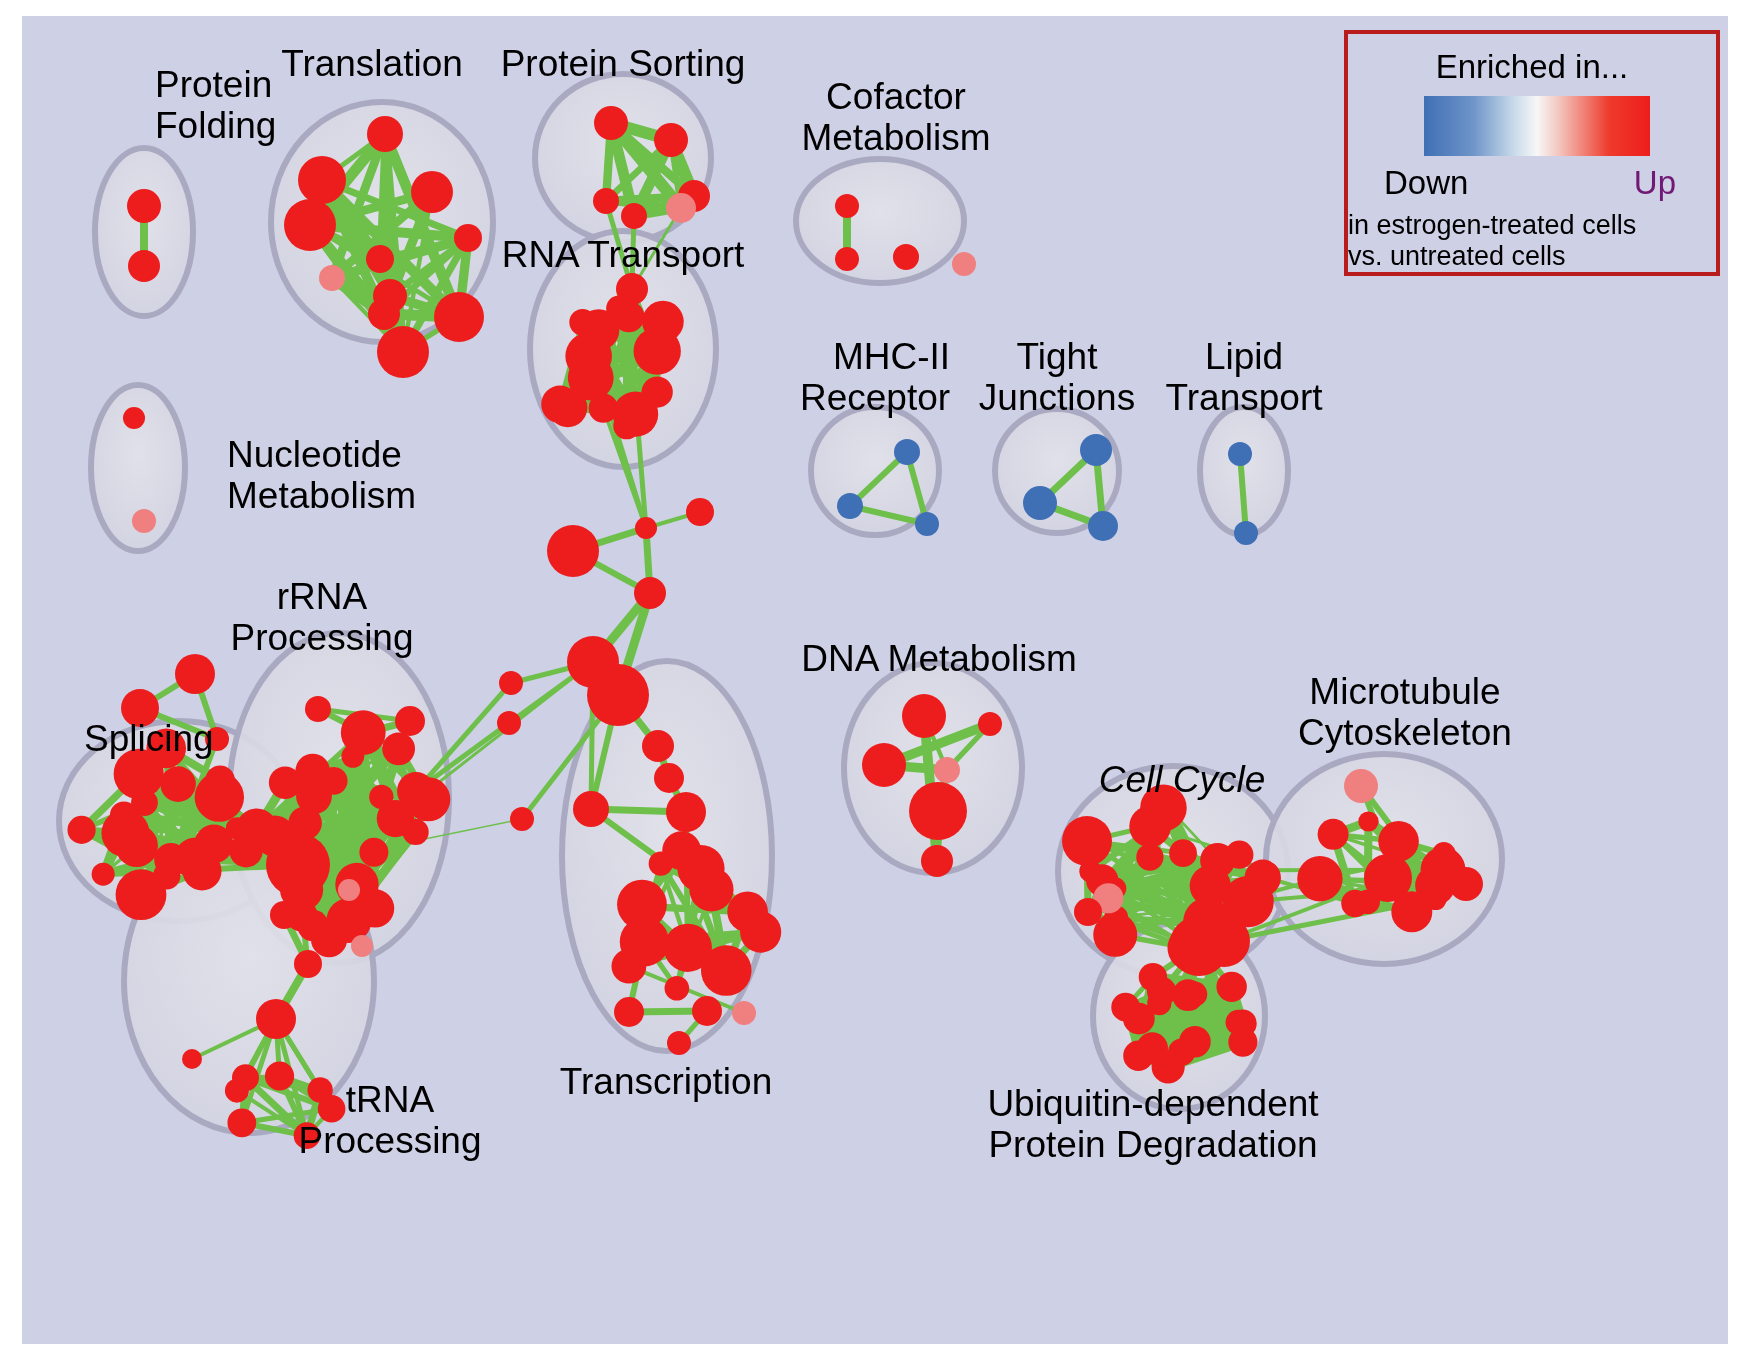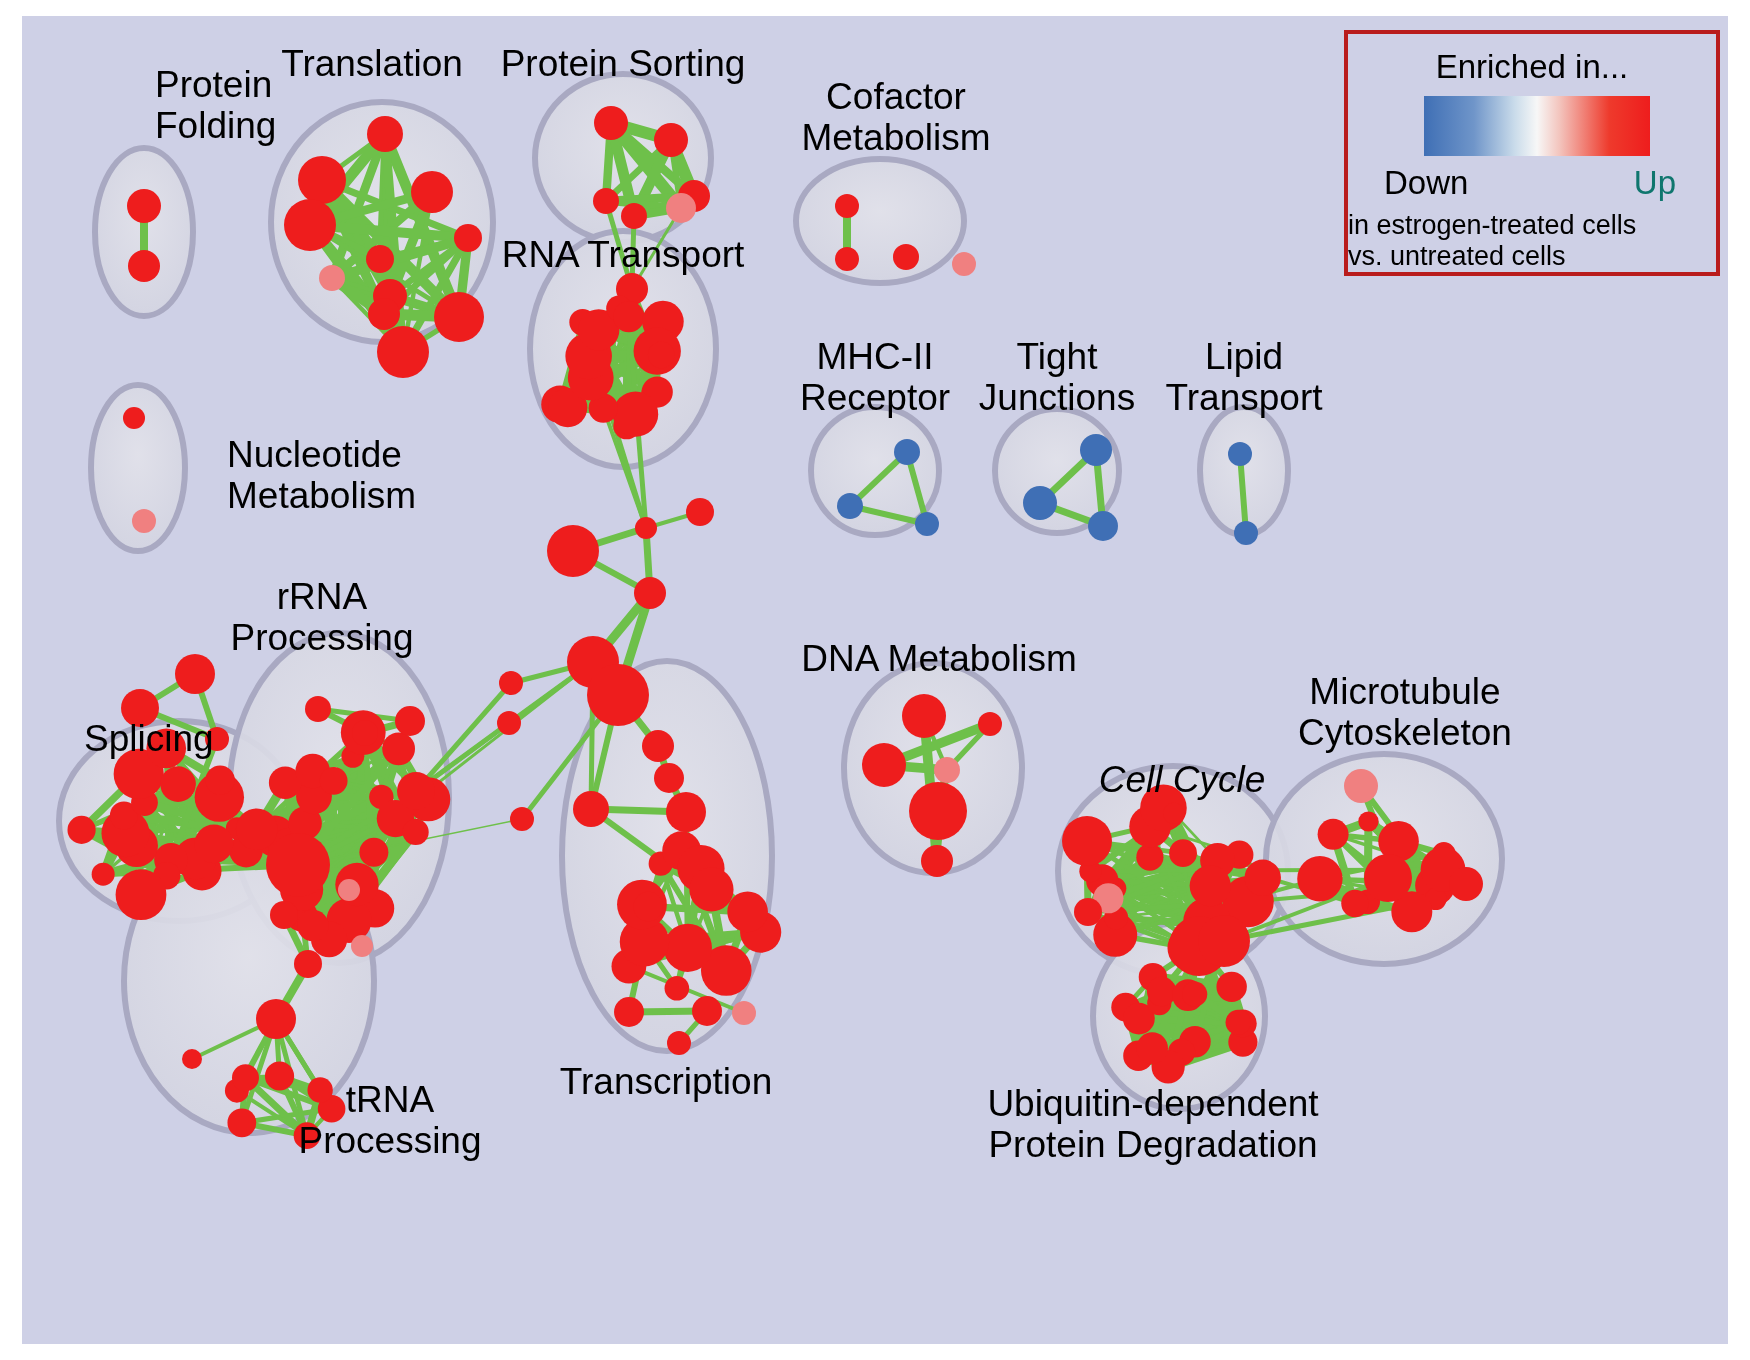--- a/index.html
+++ b/index.html
@@ -8,21 +8,21 @@
   #plot{position:absolute;left:22px;top:16px;width:1706px;height:1328px;background:#ced0e6;}
   svg.net{position:absolute;left:0;top:0;width:1706px;height:1328px;}
   .label{position:absolute;color:#000;font-size:37px;line-height:41px;font-family:"Liberation Sans",sans-serif;white-space:pre;font-weight:400;}
   .label.ctr{text-align:center;transform:translateX(-50%);}
   #legend{position:absolute;right:8px;top:14px;width:376px;height:246px;
           background:#ced0e6;border:4px solid #b91c1c;box-sizing:border-box;}
   #legend .lt{position:absolute;left:0;right:0;top:14px;text-align:center;font-size:33px;color:#000;}
   #legend .bar{position:absolute;left:76px;top:62px;width:226px;height:60px;
           background:linear-gradient(to right,#3f6fb5 0%,#6f95c9 22%,#c9dbea 40%,#f7f7f7 50%,#f3c4bd 60%,#ee3a2c 82%,#ee1d1d 100%);}
   #legend .dn{position:absolute;left:36px;top:130px;font-size:33px;color:#000000;}
-  #legend .up{position:absolute;right:40px;top:130px;font-size:33px;color:#0f766e;}
+  #legend .up{position:absolute;right:40px;top:130px;font-size:33px;color:#701a75;}
   #legend .sub{position:absolute;left:0;right:0;top:176px;font-size:27px;line-height:31px;color:#000;}
 </style>
 </head>
 <body>
 
 <div id="canvas">
   <div id="plot">
 
     <svg class="net" viewBox="0 0 1706 1328">
       <defs>
@@ -1008,21 +1008,21 @@
     <div id="labels-layer">
         <div class="label" style="left: 133px; top: 48px;">Protein
 Folding</div>
         <div class="label ctr" style="left: 350px; top: 27px;">Translation</div>
         <div class="label ctr" style="left: 601px; top: 27px;">Protein Sorting</div>
         <div class="label ctr" style="left: 874px; top: 60px;">Cofactor
 Metabolism</div>
         <div class="label ctr" style="left: 601px; top: 218px;">RNA Transport</div>
         <div class="label" style="left: 205px; top: 418px;">Nucleotide
 Metabolism</div>
-        <div class="label ctr" style="left: 853px; top: 320px;">MHC-II
+        <div class="label ctr" style="left: 853px; top: 320px; text-align: right;">MHC-II
 Receptor</div>
         <div class="label ctr" style="left: 1035px; top: 320px;">Tight
 Junctions</div>
         <div class="label ctr" style="left: 1222px; top: 320px;">Lipid
 Transport</div>
         <div class="label ctr" style="left: 300px; top: 560px;">rRNA
 Processing</div>
         <div class="label" style="left: 62px; top: 702px;">Splicing</div>
         <div class="label ctr" style="left: 917px; top: 622px;">DNA Metabolism</div>
         <div class="label ctr" style="left: 1383px; top: 655px;">Microtubule

